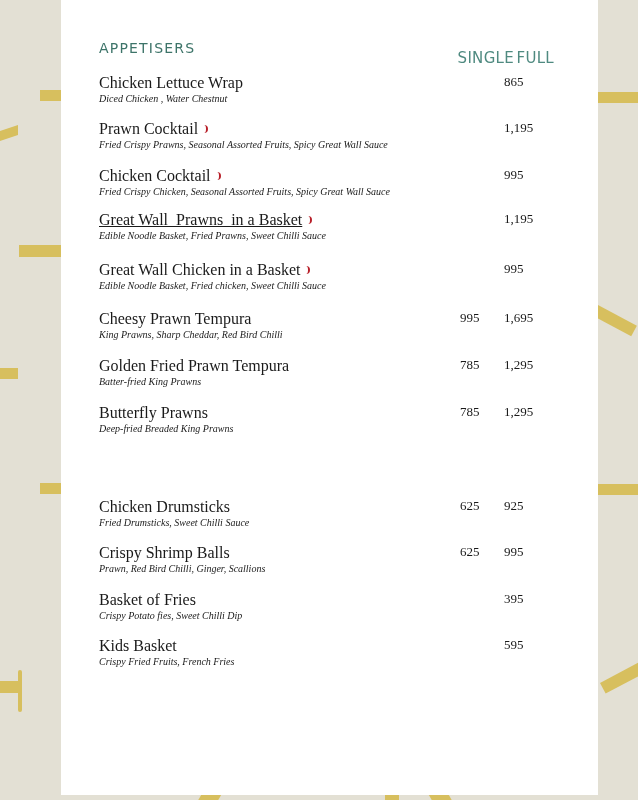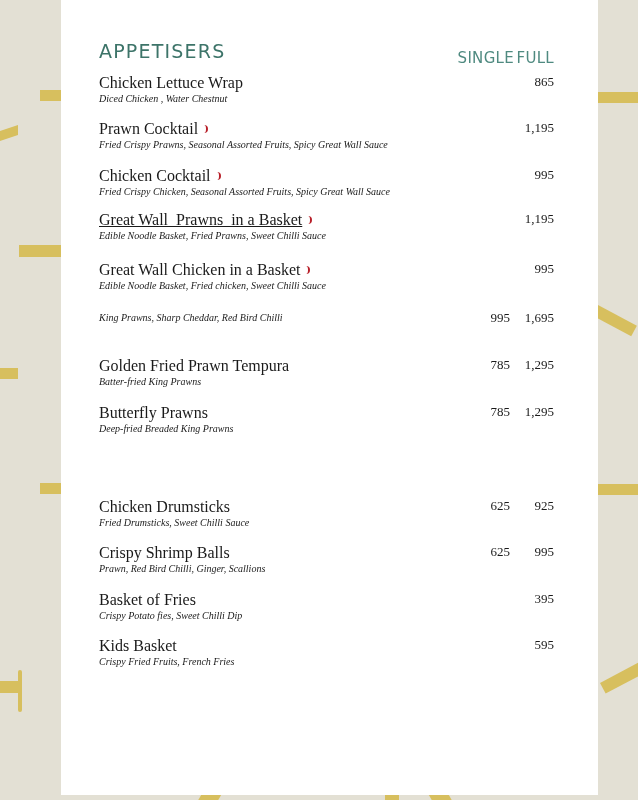--- a/index.html
+++ b/index.html
@@ -8,21 +8,21 @@
       background: #e3e0d4;
       font-family: "Liberation Serif", serif;
     }
     .deco { position: absolute; background: #d7bf5e; }
     .page {
       position: absolute; left: 61px; top: 0; width: 537px; height: 795px;
       background: #ffffff;
     }
     .section-title {
       position: absolute; left: 38px; top: 40px;
-      font-family: "DejaVu Sans", sans-serif; font-size: 19px; letter-spacing: 1.2px;
+      font-family: "DejaVu Sans", sans-serif; font-size: 14px; letter-spacing: 1.2px;
       color: #3d7469; font-weight: normal;
     }
     .col-head {
       position: absolute; top: 49px;
       font-family: "DejaVu Sans", sans-serif; font-size: 15px;
       color: #4f8a80; letter-spacing: 0.3px;
     }
     .col-single { right: 84px; }
     .col-full { right: 44px; }
     .item { position: absolute; left: 38px; width: 460px; height: 40px; }
@@ -32,21 +32,21 @@
     .chili {
       display: inline-block; width: 4px; height: 8px; margin-left: 4px;
       border-right: 2.5px solid #b8202a; border-radius: 0 6px 6px 0;
       vertical-align: 1px;
     }
     .item-desc {
       font-size: 10px; font-style: italic; color: #1a1a1a; line-height: 13px; margin-top: 1px;
       white-space: nowrap;
     }
     .price {
-      position: absolute; top: 0; font-size: 13px; color: #1a1a1a; text-align: right; width: 50px;
+      position: absolute; top: 0; font-size: 13px; color: #1a1a1a; width: 50px;
     }
     .price-single { left: 361px; }
     .price-full { left: 405px; }
   </style>
 </head>
 <body>
 
 <div class="deco" style="left:40px;top:90px;width:22px;height:11px;"></div>
 <div class="deco" style="left:0;top:128px;width:18px;height:10px;transform:skewY(-18deg);"></div>
 <div class="deco" style="left:19px;top:245px;width:42px;height:12px;"></div>
@@ -96,20 +96,21 @@
   </div>
 
   <div class="item" style="top:261px;">
     <div class="item-name"><span>Great Wall Chicken in a Basket</span><span class="chili"></span></div>
     <div class="item-desc">Edible Noodle Basket, Fried chicken, Sweet Chilli Sauce</div>
     <div class="price price-single"></div>
     <div class="price price-full">995</div>
   </div>
 
   <div class="item" style="top:310px;">
+    <div class="item-name"><span>Cheesy Prawn Tempura</span></div>
     <div class="item-desc">King Prawns, Sharp Cheddar, Red Bird Chilli</div>
     <div class="price price-single">995</div>
     <div class="price price-full">1,695</div>
   </div>
 
   <div class="item" style="top:357px;">
     <div class="item-name"><span>Golden Fried Prawn Tempura</span></div>
     <div class="item-desc">Batter-fried King Prawns</div>
     <div class="price price-single">785</div>
     <div class="price price-full">1,295</div>

